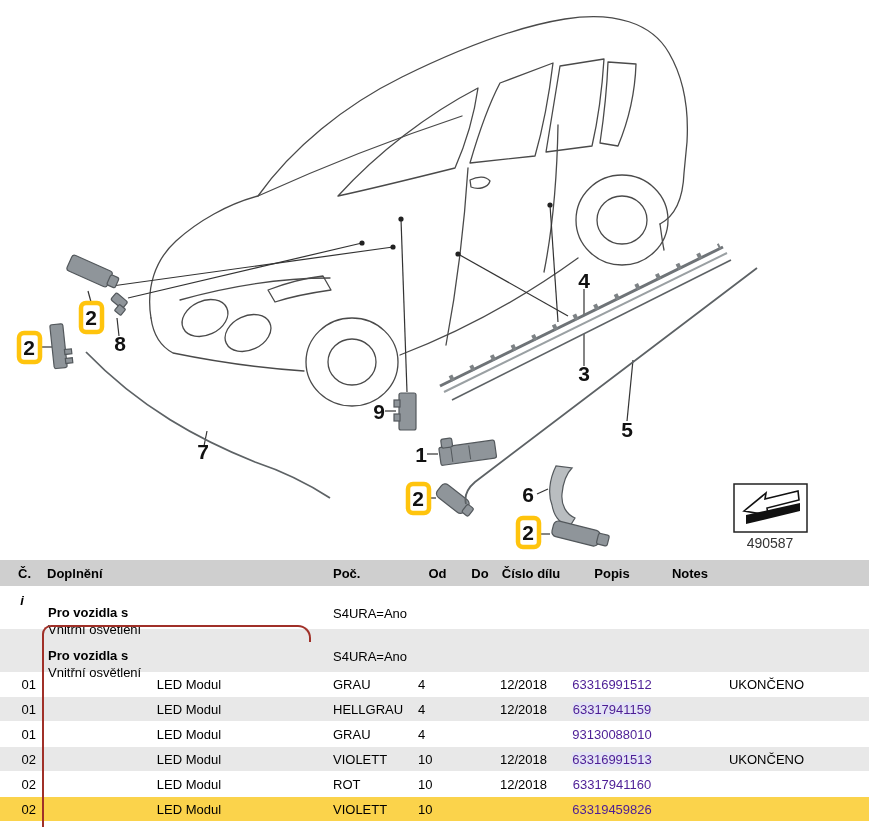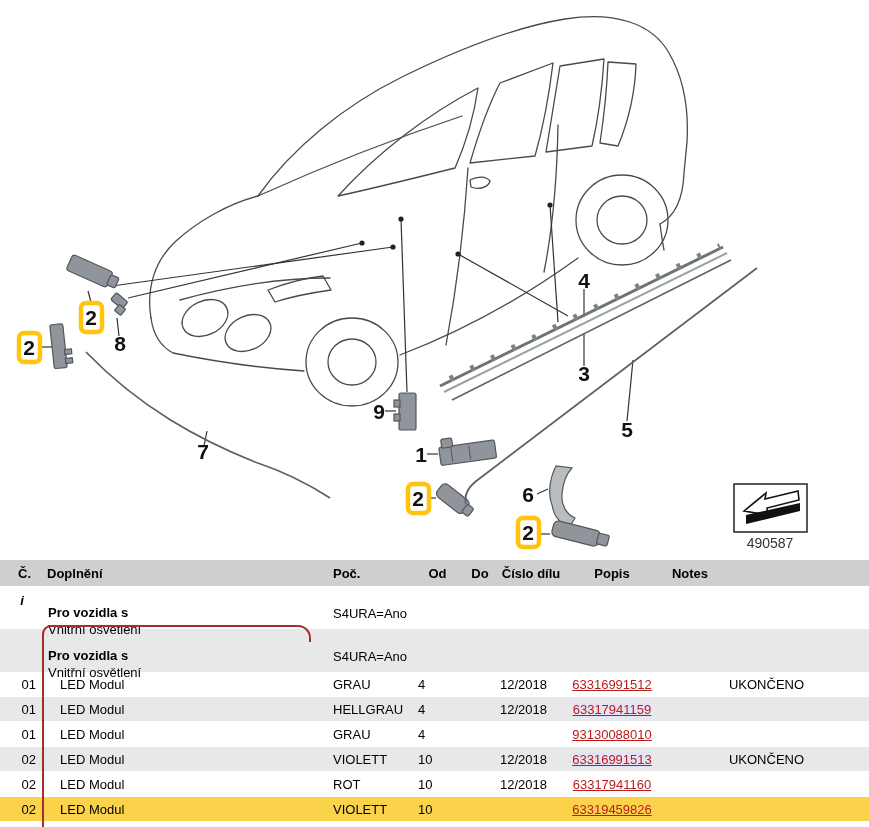--- a/index.html
+++ b/index.html
@@ -18,31 +18,31 @@
   .imgno{font-family:"Liberation Sans",sans-serif;font-size:14px;fill:#333;text-anchor:middle;}
   
   #parts-table{position:absolute;left:0;top:560px;width:869px;font-size:13px;color:#000;}
   .grid{display:grid;grid-template-columns:44px 286px 85px 45px 40px 62px 100px 56px 97px 1fr;
         align-items:center;}
   .thead{height:26px;background:#cfcfcf;font-weight:bold;}
   .thead>div{white-space:nowrap;}
   .ac{text-align:center;}
   .al3{padding-left:3px;}
   .c-cell{text-align:right;padding-right:8px;}
-  .popis-cell{padding-left:16px;}
+  .popis-cell{padding-left:4px;text-align:center;}
   .do-cell{text-align:left;padding-right:5px;}
   .row{height:25px;border-bottom:1px solid #fff;box-sizing:border-box;}
   .inforow{height:43px;align-items:stretch;}
   .inforow .marker{font-style:italic;font-weight:bold;text-align:center;padding-top:7px;}
   .inforow .lines{padding-left:4px;padding-top:6px;line-height:17px;}
   .inforow .lines .l1{font-weight:bold;margin-top:12px;}
   .inforow .dopl{align-self:end;padding-bottom:17px;}
   .gray{background:#e8e8e8;}
   .hl{background:#FBD34B;}
-  a.pn{color:#b91c1c;text-decoration:underline;cursor:pointer;}
+  a.pn{color:#4c1d95;cursor:pointer;}
   .gray a.pn{background:#e3e3f4;}
   
   #bracket-main{position:absolute;left:42px;top:625px;width:254px;height:202px;
     border-left:2px solid #A03028;border-top:2px solid #A03028;border-top-left-radius:9px;}
   #bracket-hook{position:absolute;left:296px;top:625px;width:13px;height:15px;
     border-right:2px solid #A03028;border-top:2px solid #A03028;border-top-right-radius:13px;}
 </style>
 </head>
 <body>
 

